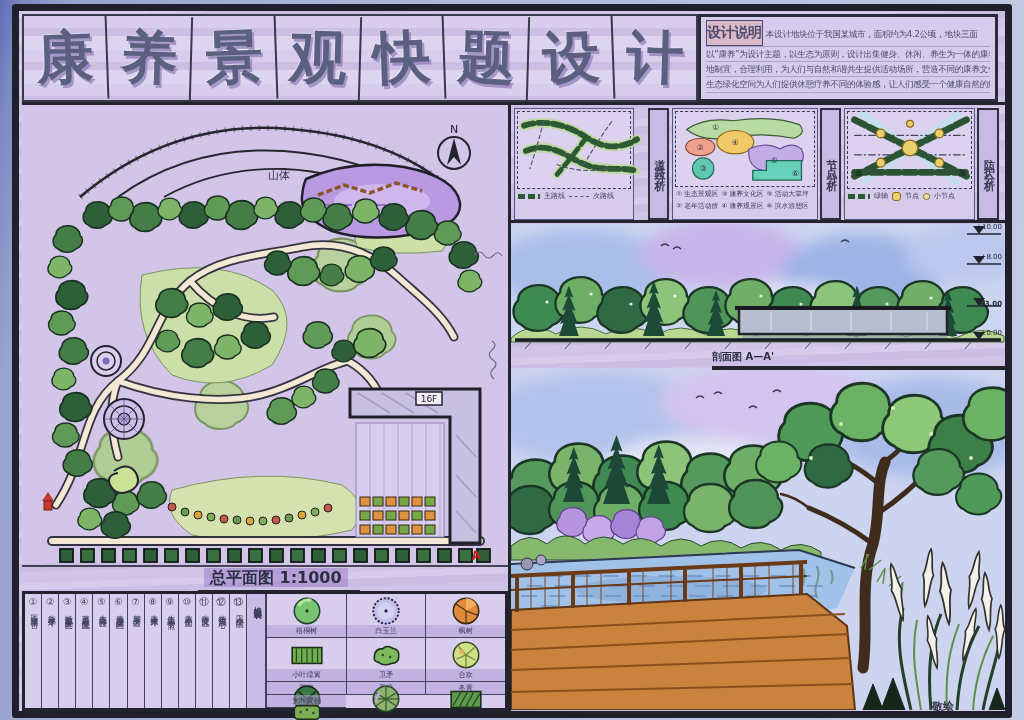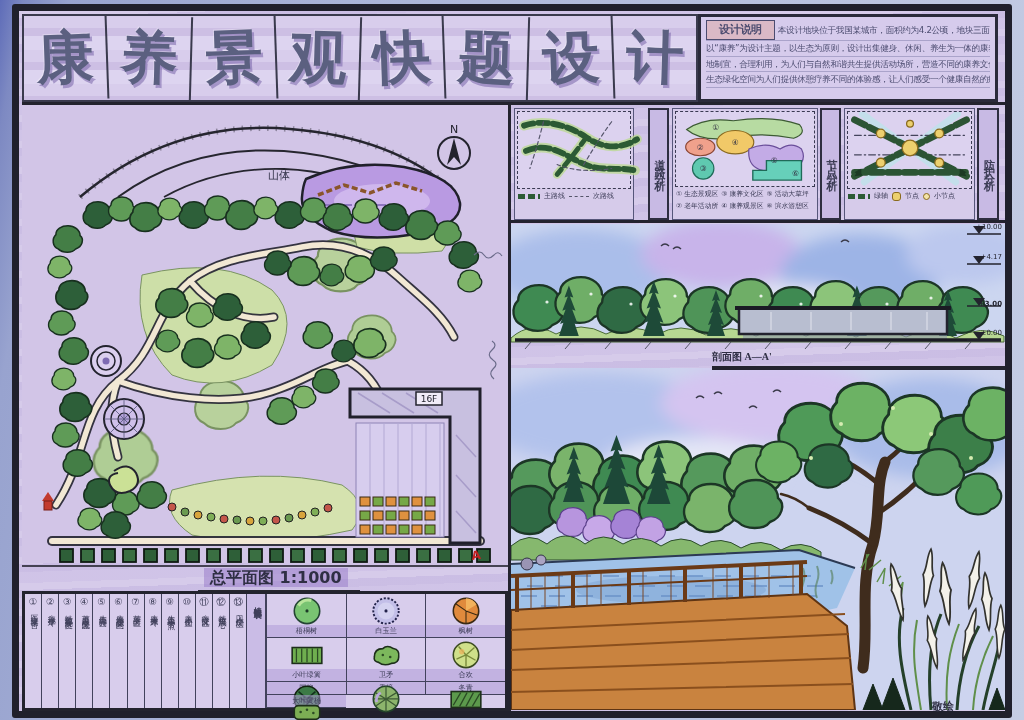--- a/index.html
+++ b/index.html
@@ -17,22 +17,22 @@
     background:repeating-linear-gradient(180deg,#d8cdec 0 12px,#cdbfe4 12px 20px,#ddd4f0 20px 34px);}
   .title-cell{flex:1;border-right:2px solid #3a3a4d;display:flex;align-items:center;justify-content:center;
     font-size:57px;font-weight:800;color:#5b6080;
     text-shadow:2px 3px 0 rgba(120,100,170,.55),-1px -1px 0 rgba(255,255,255,.3);}
   .title-cell:last-child{border-right:none;}
   .title-cell:nth-child(odd){transform:rotate(-2deg);}
   .title-cell:nth-child(even){transform:rotate(1.6deg);}
   
   .notes{left:698px;top:14px;width:300px;height:88px;border:3px solid #2a2a3a;background:#d6cbec;
     padding:3px 5px;overflow:hidden;font-size:8.6px;line-height:1.68;color:#4c4c70;letter-spacing:-.3px;}
-  .notes .hd{display:inline-block;border:1.6px solid #4c4c70;padding:0 12px;font-weight:700;
-    background:rgba(230,140,100,.28);margin-right:3px;font-size:11px;}
+  .notes .hd{display:inline-block;border:1.6px solid #4c4c70;padding:0 0;font-weight:700;
+    background:rgba(230,140,100,.28);margin-right:3px;font-size:14px;}
   .notes .ln{display:block;white-space:nowrap;overflow:hidden;border-bottom:1px solid rgba(90,90,140,.35);}
   .notes .ln0{display:inline;border-bottom:none;}
   .hline{background:#23232e;}
   .vline{background:#23232e;}
   
   .diag{top:108px;height:112px;background:#d6cbea;border:1.5px solid #56567a;padding:2px;}
   .dbox{border:1.7px dashed #3a3a52;background:#dcd2ef;}
   .dleg{display:flex;align-items:center;gap:4px;font-size:7px;color:#3a3a55;padding:2px 1px 0 1px;white-space:nowrap;}
   .seg{display:inline-block;width:22px;height:5px;background:repeating-linear-gradient(90deg,#2c5a34 0 7px,rgba(0,0,0,0) 7px 10px);}
   .thin{display:inline-block;width:20px;border-top:1.4px dashed #55556a;}
@@ -53,21 +53,21 @@
   .lcol .nm{writing-mode:vertical-rl;text-orientation:upright;font-size:8px;letter-spacing:1.2px;margin-top:1px;}
   .lhead{flex:0 0 19px;background:#cabce6;font-weight:700;}
   .plants{flex:1;display:grid;grid-template-columns:repeat(3,1fr);grid-template-rows:1fr 1fr;}
   .pcell{border-left:1.5px solid #42425c;border-bottom:1.5px solid #42425c;display:flex;flex-direction:column;
     align-items:center;justify-content:flex-end;position:relative;}
   .pcell svg{position:absolute;top:2px;}
   .pcell .pl{width:100%;text-align:center;font-size:7.2px;color:#3a3a55;background:rgba(176,156,216,.55);
     padding:1px 0;}
   
   .sec-cap{left:712px;top:350px;width:293px;font-size:10px;font-weight:700;color:#2f2f44;
-    border-bottom:4px solid #23232e;padding-bottom:2px;z-index:5;font-family:Liberation Serif, serif;}
+    border-bottom:4px solid #23232e;padding-bottom:2px;z-index:5;}
   .elev{width:52px;text-align:right;font-size:7px;color:#23232e;z-index:4;}
   .sig{left:932px;top:699px;font-size:11px;color:#2f2f44;transform:rotate(-3deg);font-weight:700;z-index:6;}
 </style>
 </head>
 <body>
 
 <div class="stage">
   <div class="abs board">
       <div class="wash"></div>
     </div>
@@ -600,21 +600,21 @@
       <path d="M456,10 H490 M456,40 H490 M456,82 H490 M456,116 H490"></path>
       <g fill="#23232e" stroke="none">
         <path d="M462,2 L474,2 L468,10 Z"></path>
           <path d="M462,32 L474,32 L468,40 Z"></path>
           <path d="M462,74 L474,74 L468,82 Z"></path>
           <path d="M462,108 L474,108 L468,116 Z"></path>
       </g>
     </g>
   </svg>
   <div class="abs elev" style="left:950px;top:223px;">+10.00</div>
-  <div class="abs elev" style="left:950px;top:253px;">+4.17</div>
+  <div class="abs elev" style="left:950px;top:253px;">+8.00</div>
   <div class="abs elev" style="left:950px;top:300px;font-weight:bold;">+3.00</div>
   <div class="abs elev" style="left:950px;top:329px;">±0.00</div>
   <div class="abs sec-cap"><span>剖面图 A—A'</span></div>
 
   <svg class="abs" style="left:511px;top:368px;" width="494" height="342" viewBox="0 0 494 342">
     <rect width="494" height="342" fill="#cdd4ef"></rect>
     <g filter="url(#wash)">
       <ellipse cx="90" cy="50" rx="120" ry="45" fill="#b2c2ec"></ellipse>
       <ellipse cx="260" cy="35" rx="110" ry="40" fill="#d4c4f0"></ellipse>
       <ellipse cx="420" cy="60" rx="100" ry="50" fill="#a9bce9"></ellipse>

